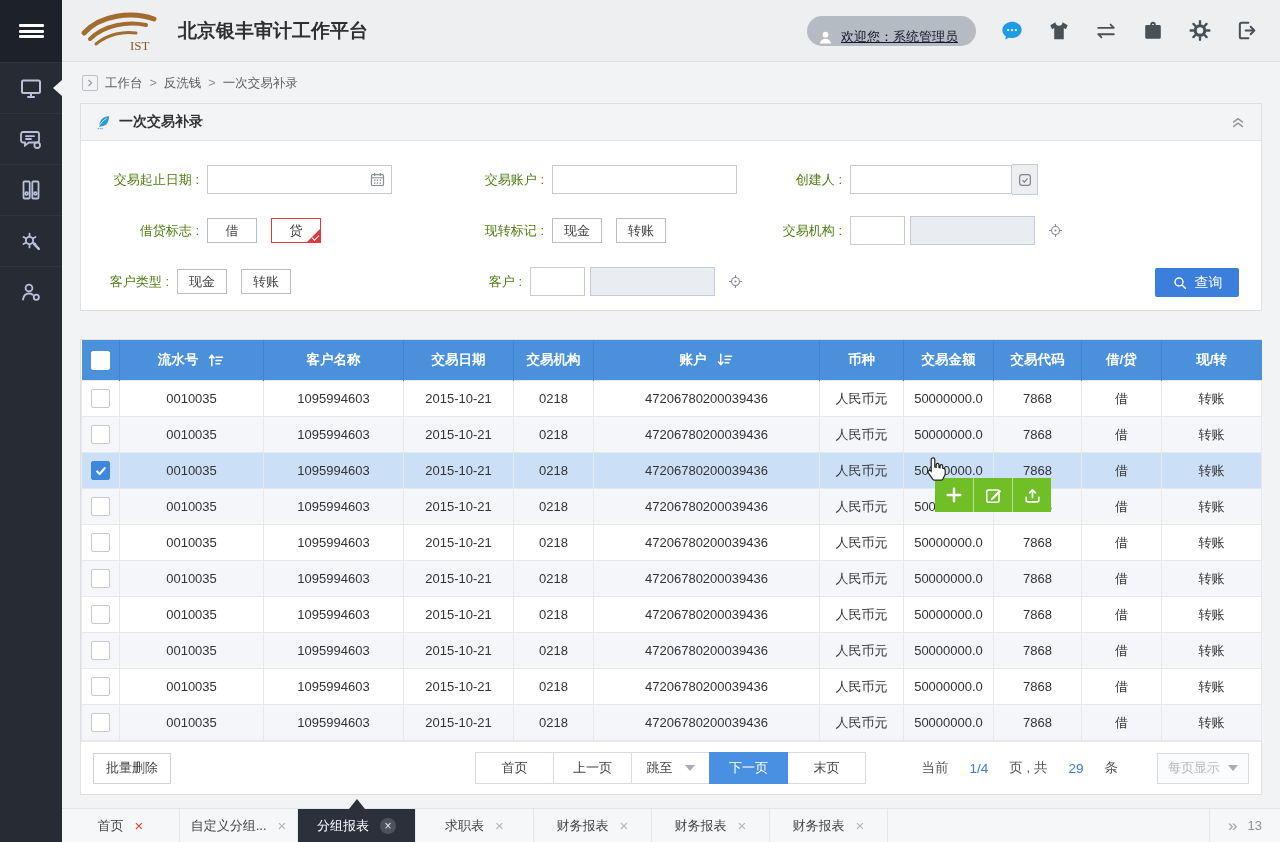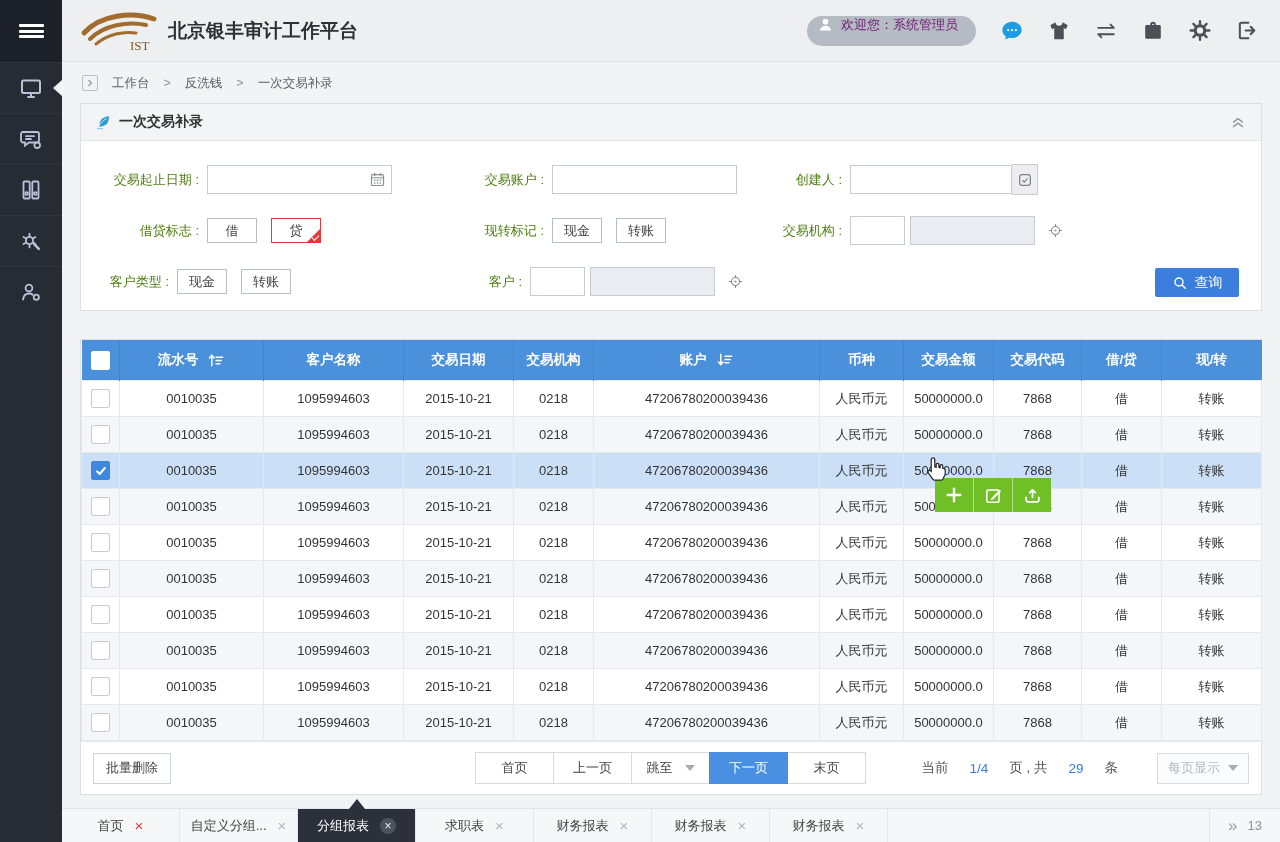--- a/index.html
+++ b/index.html
@@ -10,28 +10,28 @@
   .burger{height:62px;background:#1d222a;display:flex;align-items:center;justify-content:center;cursor:pointer;}
   .burger span{display:block;width:25px;height:3px;background:#fff;border-radius:1px;margin:2.5px 0;}
   .side-item{height:50px;display:flex;align-items:center;justify-content:center;position:relative;
              color:#b9c2da;cursor:pointer;border-top:1px solid #2e3440;}
   .side-item:first-of-type{border-top:none;}
   .side-item.active::after{content:"";position:absolute;right:0;top:50%;margin-top:-8px;
       border-top:8px solid transparent;border-bottom:8px solid transparent;border-right:9px solid #f2f3f5;}
   
   .topbar{position:absolute;left:62px;top:0;right:0;height:62px;background:#eeeff1;
           border-bottom:1px solid #dde0e3;display:flex;align-items:center;padding-left:16px;box-sizing:border-box;z-index:6;}
-  .app-title{font-size:19px;font-weight:bold;color:#2e3033;margin-left:10px;}
+  .app-title{font-size:19px;font-weight:bold;color:#2e3033;margin-left:20px;}
   .top-right{margin-left:auto;display:flex;align-items:center;gap:25px;padding-right:22px;}
-  .welcome-pill{height:30px;border-radius:15px;background:#b4bbc3;color:#701a75;display:flex;align-items:flex-start;
-                gap:7px;padding:0 18px 0 10px;font-size:13px;cursor:pointer;}
+  .welcome-pill{height:30px;border-radius:15px;background:#b4bbc3;color:#0f172a;display:flex;align-items:flex-end;
+                gap:7px;padding:0 18px 0 10px;font-size:13px;cursor:pointer;text-decoration:underline;}
   .top-icon{width:22px;height:22px;color:#4a5056;cursor:pointer;display:flex;align-items:center;justify-content:center;}
   
   .content{position:absolute;left:62px;top:63px;right:0;bottom:34px;background:#f2f3f5;overflow:hidden;}
-  .breadcrumb{height:40px;display:flex;align-items:center;padding-left:20px;font-size:12.5px;color:#5a5f64;gap:14px;}
+  .breadcrumb{height:40px;display:flex;align-items:center;padding-left:20px;font-size:12.5px;color:#5a5f64;gap:7px;}
   .bc-icon{width:14px;height:14px;border:1px solid #b9bfc5;border-radius:2px;color:#9aa0a6;
            display:flex;align-items:center;justify-content:center;}
   .bc-sep{color:#8a9096;}
   .panel{margin:0 18px;background:#fff;border:1px solid #dcdfe3;}
   .panel-hd{height:36px;background:#f3f4f6;border-bottom:1px solid #e2e5e8;display:flex;align-items:center;
             padding:0 14px;font-size:14px;color:#333;font-weight:bold;gap:8px;}
   .collapse{margin-left:auto;color:#8f969d;cursor:pointer;display:flex;}
   .panel-bd{position:relative;height:169px;}
   
   .form-grid{display:grid;grid-template-columns:375px 320px 1fr;padding-top:23px;row-gap:20px;}

